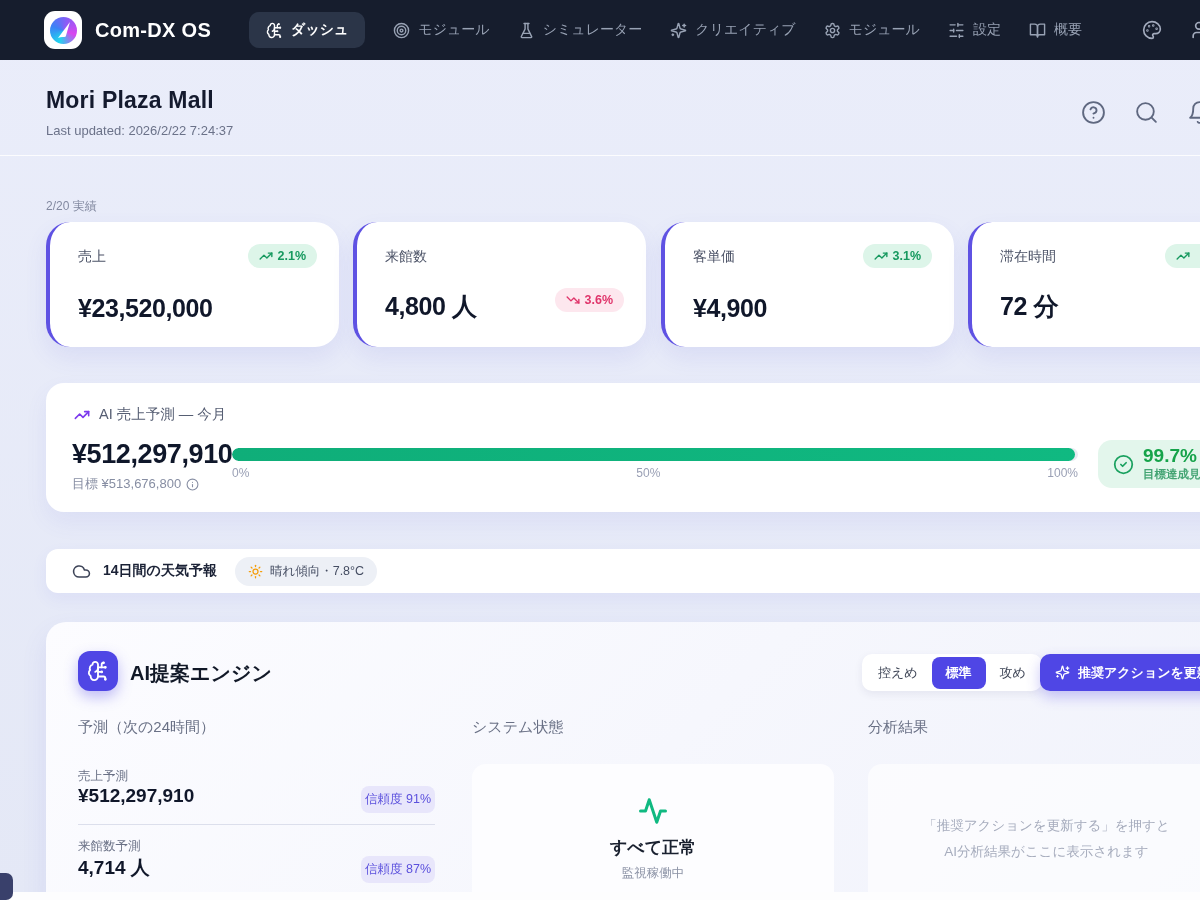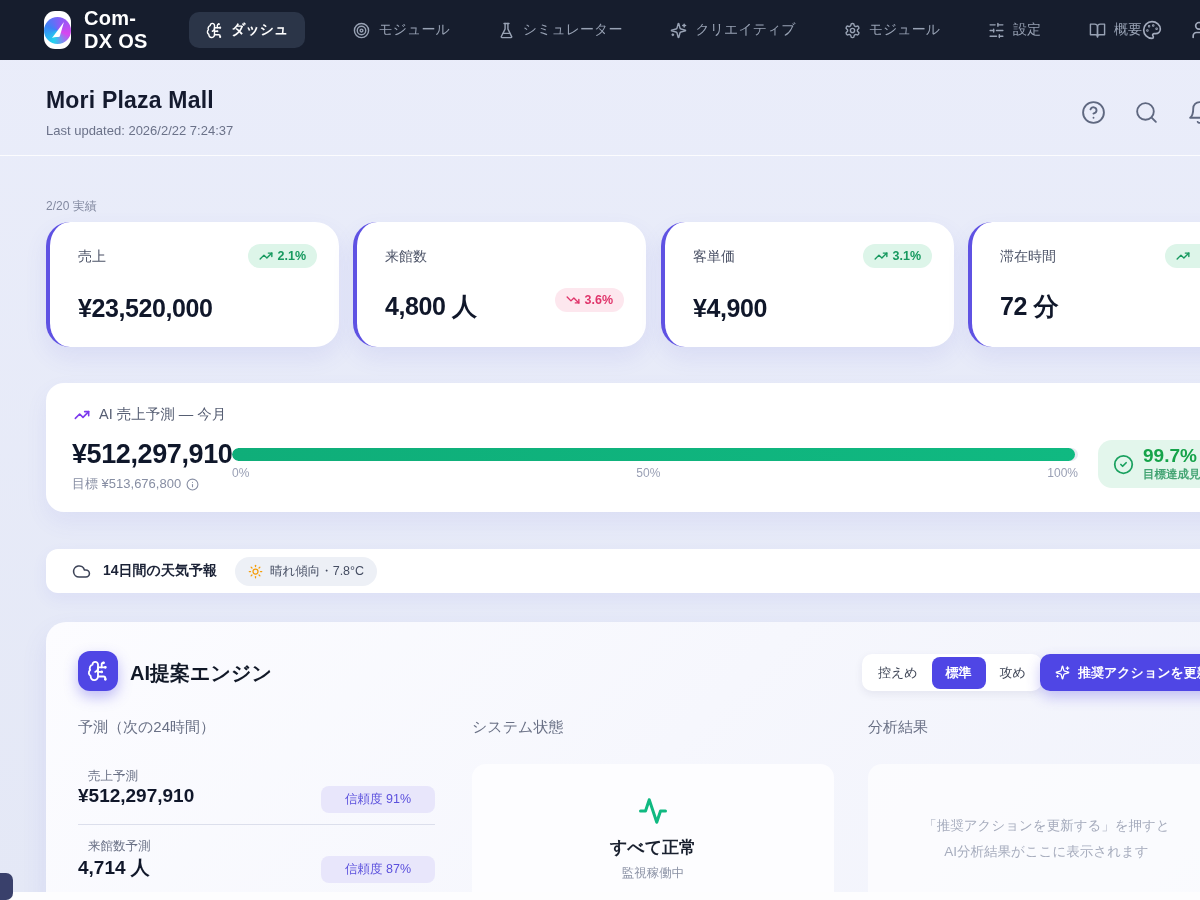--- a/index.html
+++ b/index.html
@@ -13,21 +13,21 @@
   .topnav { position:absolute; top:0; left:0; width:100%; height:60px;
             background:#161d2d; display:flex; align-items:center; padding-left:44px; }
   .brand { display:flex; align-items:center; }
   .logo-mark { width:38px; height:38px; background:#fff; border-radius:11px;
                display:flex; align-items:center; justify-content:center; }
   .logo-circle { width:27px; height:27px; border-radius:50%; position:relative;
                  background:conic-gradient(from 200deg,#22d3ee,#3b82f6,#8b5cf6,#d946ef,#22d3ee); }
   .logo-circle::after { content:""; position:absolute; left:7px; top:6px; width:14px; height:14px;
                  background:#fff; clip-path:polygon(0 100%, 100% 0, 55% 100%); transform:rotate(-8deg); }
   .brand-name { color:#fff; font-size:20px; font-weight:700; margin-left:13px; letter-spacing:.3px; }
-  .nav-menu { display:flex; align-items:center; margin-left:38px; gap:48px; }
+  .nav-menu { display:flex; align-items:center; margin-left:38px; gap:28px; }
   .nav-item { display:flex; align-items:center; gap:8px; color:#98a2b4; font-size:14px; cursor:pointer; white-space:nowrap; }
   .nav-item.active { background:#2b3548; color:#fff; padding:9px 17px; border-radius:10px; font-weight:700; }
   .nav-right { margin-left:auto; display:flex; align-items:center; gap:27px; color:#a3abbd; margin-right:-9px; }
 
   
   .page-header { position:absolute; top:60px; left:0; width:100%; height:96px;
                  border-bottom:1px solid rgba(255,255,255,.85); }
   .page-title { position:absolute; left:46px; top:27px; font-size:23px; font-weight:700; color:#141a2e; letter-spacing:.2px; }
   .page-sub { position:absolute; left:46px; top:63px; font-size:13px; color:#6b7289; }
   .header-icons { position:absolute; right:-12px; top:40px; display:flex; gap:28px; color:#5f6880; }
@@ -90,24 +90,24 @@
   .seg-item.active { background:#4f46e5; color:#fff; font-weight:700; padding:7px 14px; }
   .update-btn { position:absolute; left:994px; top:32px; height:37px; width:250px; background:#4f46e5;
                 border:none; border-radius:10px; color:#fff; font-size:13px; font-weight:700;
                 display:flex; align-items:center; gap:8px; padding:0 15px; cursor:pointer; white-space:nowrap;
                 box-shadow:0 6px 14px rgba(79,70,229,.3); font-family:inherit; }
   .eng-col-head { font-size:15px; color:#6a7186; }
   .col1 { position:absolute; left:32px; top:96px; width:357px; }
   .col2 { position:absolute; left:426px; top:96px; width:362px; }
   .col3 { position:absolute; left:822px; top:96px; width:357px; }
   .f-row { position:relative; height:70px; border-bottom:1px solid #dcdfec; }
-  .f-row .f-label { position:absolute; left:10px; top:13px; font-size:12.5px; color:#6a7186; }
+  .f-row .f-label { position:absolute; left:0; top:13px; font-size:12.5px; color:#6a7186; }
   .f-row .f-value { position:absolute; left:0; top:30px; font-size:19px; font-weight:700; color:#10172a; }
   .conf-badge { position:absolute; right:0; top:31px; background:#e8e6fb; color:#5b50dd; font-size:12.5px;
-                border-radius:8px; padding:5px 24px; white-space:nowrap; }
+                border-radius:8px; padding:5px 4px; white-space:nowrap; }
   .col1 .rows { margin-top:18px; }
   .sys-card { margin-top:27px; height:150px; background:#fdfdff; border-radius:14px;
               display:flex; flex-direction:column; align-items:center; justify-content:center; gap:6px; }
   .sys-card .ic { color:#10b981; margin-bottom:4px; }
   .sys-status { font-size:17px; font-weight:700; color:#19202f; }
   .sys-sub { font-size:12.5px; color:#8b92a5; }
   .ana-card { margin-top:27px; height:150px; background:rgba(255,255,255,.62); border-radius:14px;
               display:flex; flex-direction:column; align-items:center; justify-content:center; }
   .ana-line { font-size:13.5px; color:#a6acbd; line-height:1.95; text-align:center; }
 

